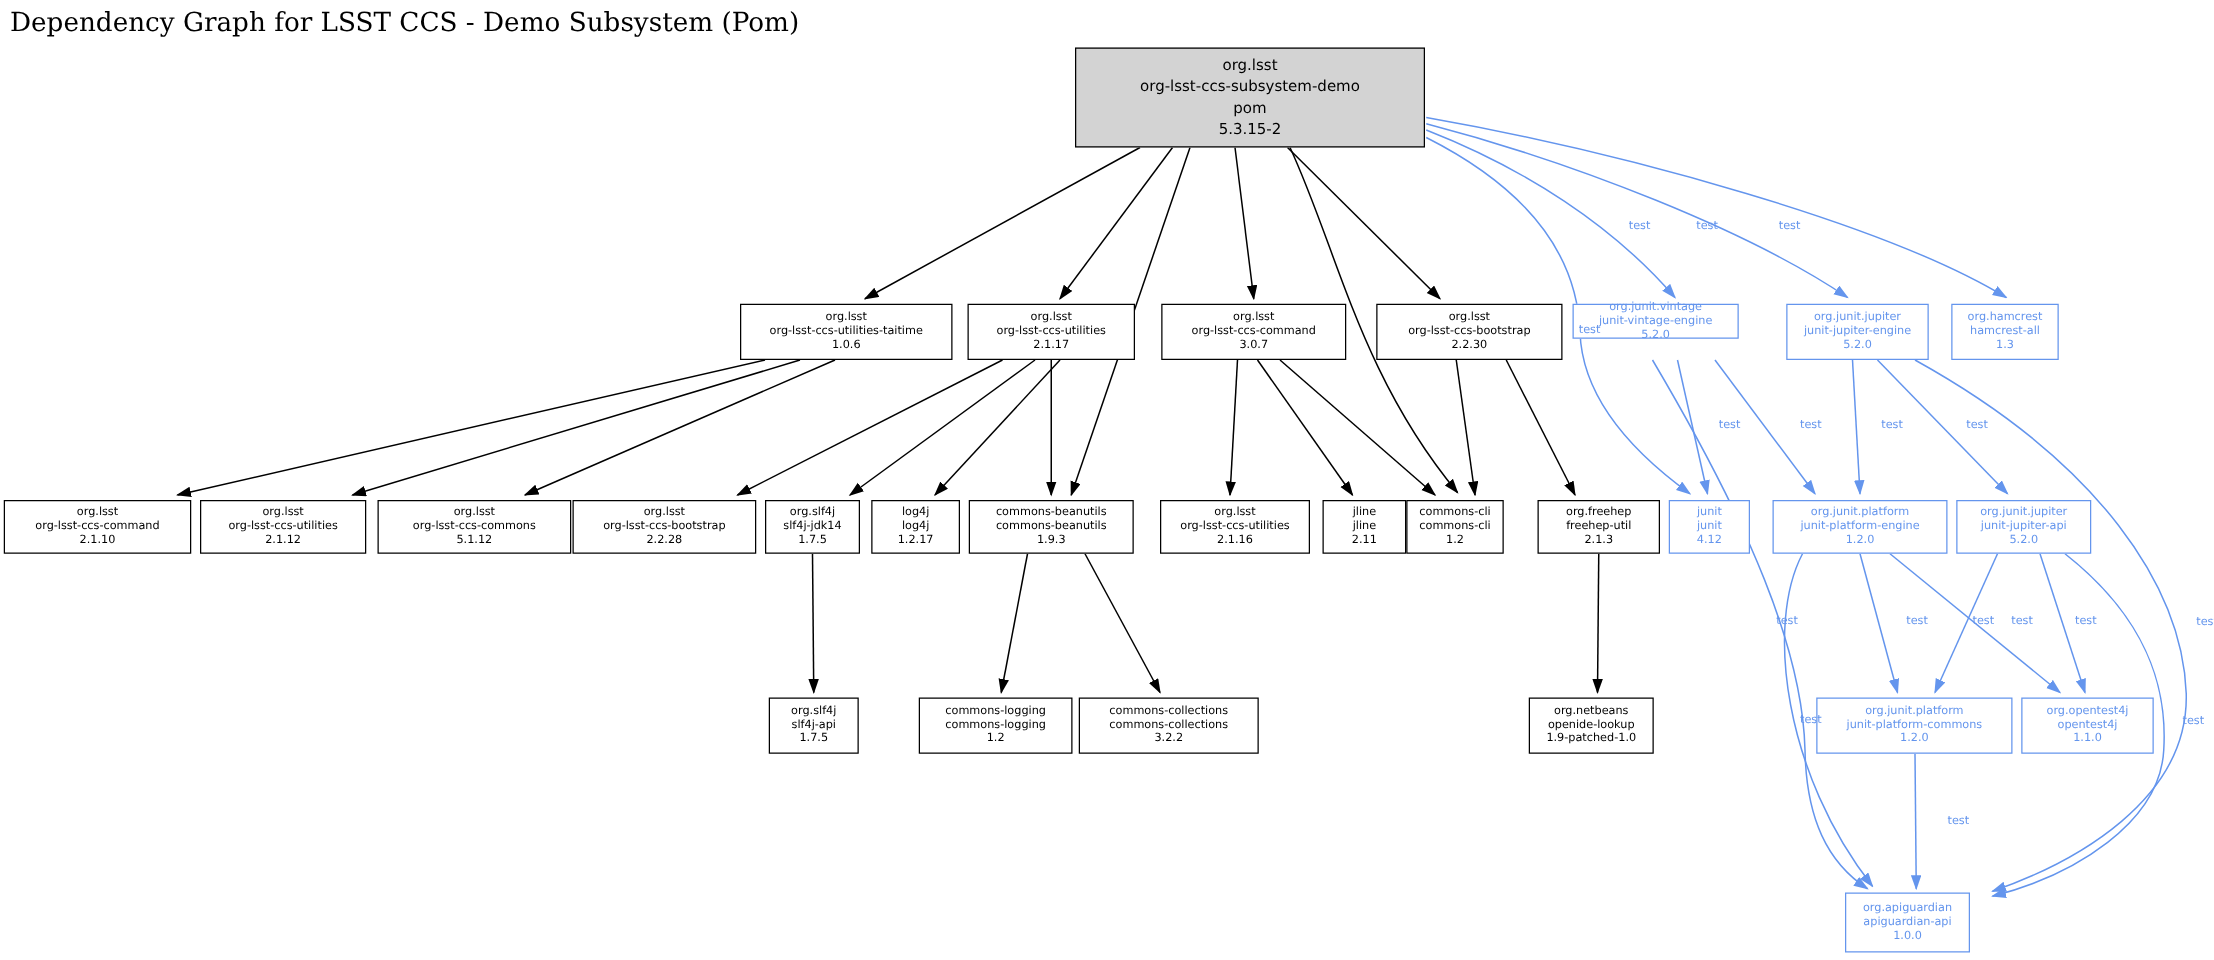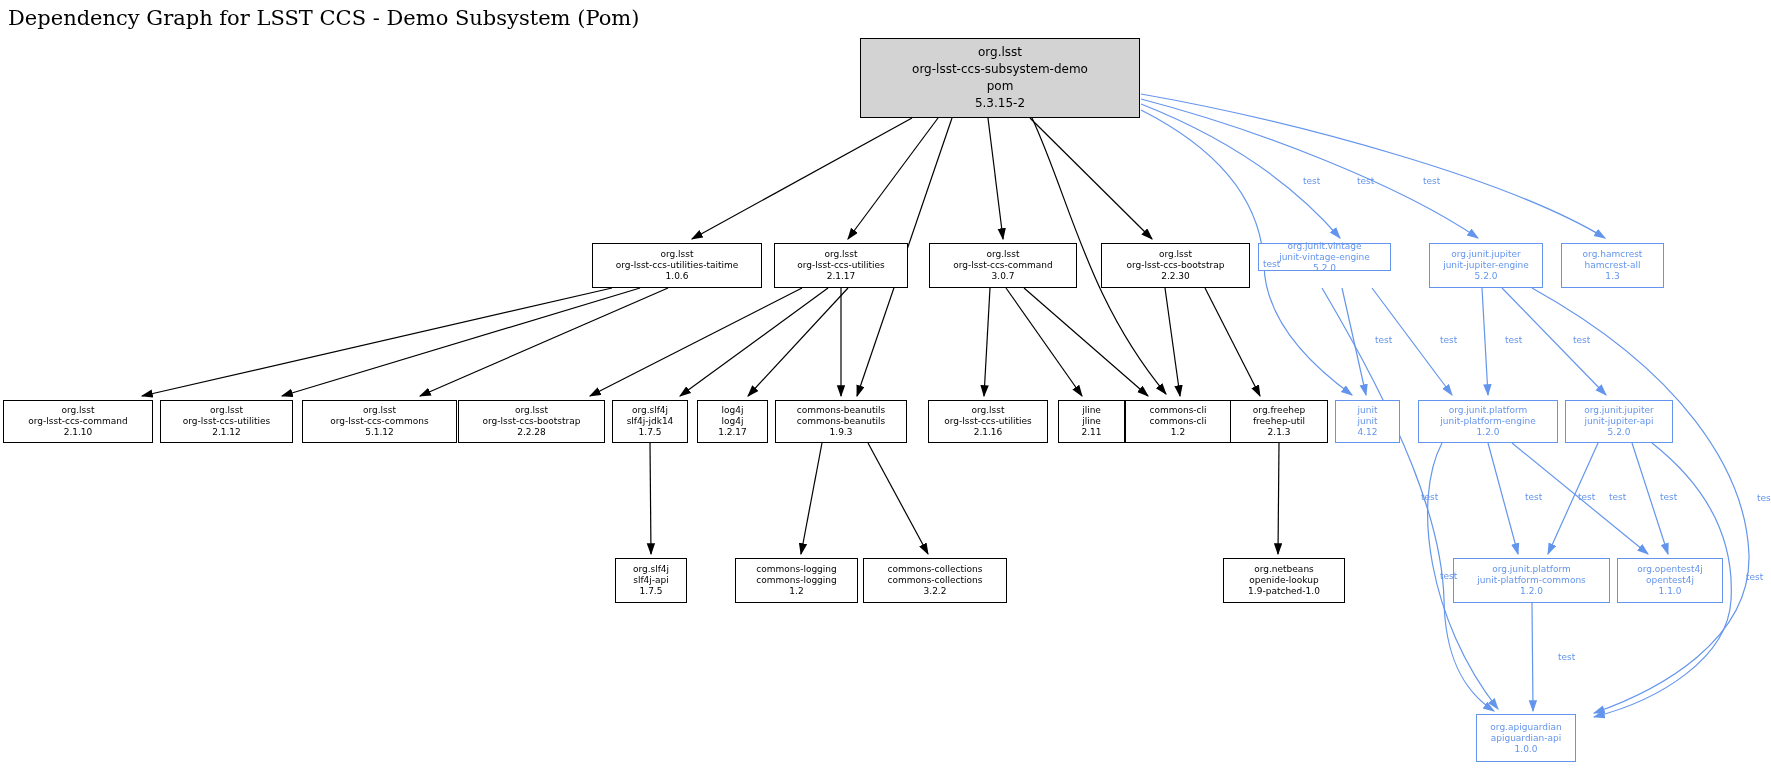--- a/index.html
+++ b/index.html
@@ -107,21 +107,21 @@
   <div class="node blue" style="left:1258px;top:243px;width:133px;height:28px">
     <span>org.junit.vintage</span>
     <span>junit-vintage-engine</span>
     <span>5.2.0</span>
   </div>
   <div class="node blue" style="left:1429px;top:243px;width:114px;height:45px">
     <span>org.junit.jupiter</span>
     <span>junit-jupiter-engine</span>
     <span>5.2.0</span>
   </div>
-  <div class="node blue" style="left:1561px;top:243px;width:103px;height:45px">
+  <div class="node blue" style="left:1561px;top:243px;width:86px;height:45px">
     <span>org.hamcrest</span>
     <span>hamcrest-all</span>
     <span>1.3</span>
   </div>
 
   <div class="node" style="left:3px;top:400px;width:150px;height:43px">
     <span>org.lsst</span>
     <span>org-lsst-ccs-command</span>
     <span>2.1.10</span>
   </div>
@@ -158,21 +158,21 @@
   <div class="node" style="left:928px;top:400px;width:120px;height:43px">
     <span>org.lsst</span>
     <span>org-lsst-ccs-utilities</span>
     <span>2.1.16</span>
   </div>
   <div class="node" style="left:1058px;top:400px;width:67px;height:43px">
     <span>jline</span>
     <span>jline</span>
     <span>2.11</span>
   </div>
-  <div class="node" style="left:1125px;top:400px;width:106px;height:43px">
+  <div class="node" style="left:1125px;top:400px;width:78px;height:43px">
     <span>commons-cli</span>
     <span>commons-cli</span>
     <span>1.2</span>
   </div>
   <div class="node" style="left:1230px;top:400px;width:98px;height:43px">
     <span>org.freehep</span>
     <span>freehep-util</span>
     <span>2.1.3</span>
   </div>
 
@@ -200,21 +200,21 @@
   <div class="node" style="left:735px;top:558px;width:123px;height:45px">
     <span>commons-logging</span>
     <span>commons-logging</span>
     <span>1.2</span>
   </div>
   <div class="node" style="left:863px;top:558px;width:144px;height:45px">
     <span>commons-collections</span>
     <span>commons-collections</span>
     <span>3.2.2</span>
   </div>
-  <div class="node" style="left:1223px;top:558px;width:122px;height:45px">
+  <div class="node" style="left:1223px;top:558px;width:100px;height:45px">
     <span>org.netbeans</span>
     <span>openide-lookup</span>
     <span>1.9-patched-1.0</span>
   </div>
   <div class="node blue" style="left:1453px;top:558px;width:157px;height:45px">
     <span>org.junit.platform</span>
     <span>junit-platform-commons</span>
     <span>1.2.0</span>
   </div>
   <div class="node blue" style="left:1617px;top:558px;width:106px;height:45px">

